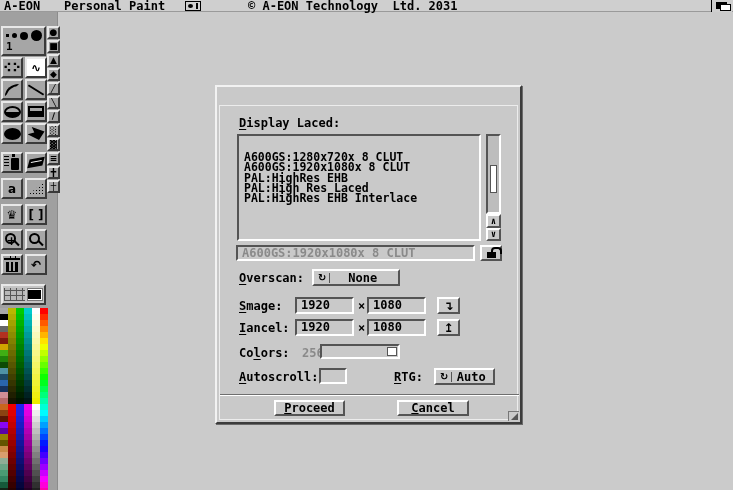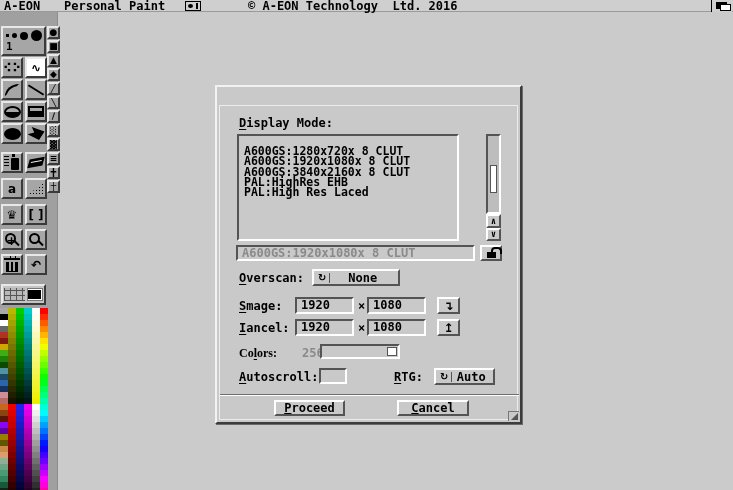--- a/index.html
+++ b/index.html
@@ -64,21 +64,21 @@
   .pal{width:8px;height:6px;}
   
   #dialog{position:absolute;left:215px;top:85px;width:307px;height:339px;background:#c9c9c9;border:2px solid;border-color:#f2f2f2 #3c3c3c #3c3c3c #f2f2f2;box-shadow:1px 1px 0 #6a6a6a;font-size:12px;}
   #dlg-titlebar{position:absolute;left:2px;top:2px;right:2px;height:16px;background:#8e8e8e;border-bottom:1px solid #5e5e5e;text-align:center;line-height:15px;color:#000;}
   #dlg-body-frame{position:absolute;left:2px;top:18px;right:2px;bottom:2px;border:1px solid #ececec;}
   .lbl{position:absolute;line-height:12px;white-space:pre;}
   .lbl u{text-underline-offset:2px;}
   .ghosted{color:#8a8a8a;}
   .sunken{border:2px solid;border-color:#545454 #fff #fff #545454;background:#c9c9c9;}
   .raisedg{border:2px solid;border-color:#fff #545454 #545454 #fff;background:#c9c9c9;}
-  #dm-list{position:absolute;left:20px;top:47px;width:222px;height:107px;padding:10px 0 0 5px;overflow:hidden;}
+  #dm-list{position:absolute;left:20px;top:47px;width:244px;height:107px;padding:16px 0 0 5px;overflow:hidden;}
   .lrow{height:10.3px;line-height:10.3px;font-size:11.5px;white-space:pre;}
   .sb-track{position:absolute;left:269px;top:47px;width:15px;height:80px;background:#bdbdbd;}
   .sb-thumb{position:absolute;left:2px;top:29px;width:7px;height:28px;background:#fff;border:1px solid #555;}
   .sb-btn{position:absolute;left:269px;width:15px;height:14px;display:flex;align-items:center;justify-content:center;font-size:9px;line-height:9px;}
   #mode-field{position:absolute;left:19px;top:158px;width:239px;height:16px;line-height:12px;padding:0 4px;white-space:pre;}
   #lock-btn{position:absolute;left:263px;top:158px;width:22px;height:16px;display:flex;align-items:center;justify-content:center;}
   .ic-lock{width:9px;height:6px;background:#000;position:relative;margin-top:4px;}
   .ic-lock::before{content:"";position:absolute;left:4px;top:-5px;width:7px;height:5px;border:2px solid #000;border-bottom:none;border-radius:4px 4px 0 0;}
   .cycle{position:absolute;display:flex;align-items:center;padding-left:4px;}
   .cycle .cyc-ic{font-family:"DejaVu Sans",sans-serif;font-size:10px;line-height:10px;border-right:1px solid #555;padding-right:3px;margin-right:3px;}
@@ -95,21 +95,21 @@
 </style>
 </head>
 <body>
 
 <div id="screen" style="background: rgb(203, 203, 203);">
 
   <div id="menubar">
     <span id="mb-app" class="mb">A-EON</span>
     <span id="mb-title" class="mb">Personal Paint</span>
     <span class="proj-icon"></span>
-    <span id="mb-copy" class="mb">© A-EON Technology  Ltd. 2016</span>
+    <span id="mb-copy" class="mb">© A-EON Technology  Ltd. 2031</span>
     <span class="depth-gadget"></span>
   </div>
 
   <div id="panel" style="background: rgb(160, 160, 160);">
     <div id="brushsize" class="tool">
       <span class="dotrow">
         <span class="dot d1"></span>
           <span class="dot d2"></span>
           <span class="dot d3"></span>
           <span class="dot d4"></span>
@@ -400,28 +400,28 @@
       <div class="tool" style="left: 47px; top: 168px; width: 13px; height: 13px;">
         <span class="glyph" style="font-size: 9px; line-height: 9px;">┼</span>
       </div>
     </div>
 
   <div style="position:absolute;left:59px;top:12px;right:0;bottom:0;"></div>
 
   <div id="dialog" style="background: rgb(201, 201, 201);">
     <div id="dlg-body-frame"></div>
 
-    <span class="lbl" style="left:22px;top:30px;"><span></span><u>D</u><span>isplay Mode:</span></span>
+    <span class="lbl" style="left:22px;top:30px;"><span></span><u>D</u><span>isplay Laced:</span></span>
 
     <div id="dm-list" class="sunken">
         <div class="lrow">A600GS:1280x720x 8 CLUT</div>
         <div class="lrow">A600GS:1920x1080x 8 CLUT</div>
-        <div class="lrow">A600GS:3840x2160x 8 CLUT</div>
         <div class="lrow">PAL:HighRes EHB</div>
         <div class="lrow">PAL:High Res Laced</div>
+        <div class="lrow">PAL:HighRes EHB Interlace</div>
       </div>
 
     <div class="sb-track sunken">
       <div class="sb-thumb"></div>
     </div>
     <div class="sb-btn raisedg" style="top:127px;">
         <span>∧</span>
       </div>
     <div class="sb-btn raisedg" style="top:141px;height:13px;">
         <span>∨</span>
@@ -447,21 +447,21 @@
       </div>
 
     <span class="lbl" style="left:22px;top:235px;"><span></span><u>I</u><span>ancel:</span></span>
     <div class="numfield sunken" style="left:78px;top:232px;width:59px;">1920</div>
     <span class="lbl" style="left:141px;top:235px;">×</span>
     <div class="numfield sunken" style="left:150px;top:232px;width:59px;">1080</div>
     <div class="copy-btn raisedg" style="left:220px;top:232px;">
         <span>↥</span>
       </div>
 
-    <span class="lbl" style="left:22px;top:260px;font-family:Liberation Serif, serif;"><span>Co</span><u>l</u><span>ors:</span></span>
+    <span class="lbl" style="left:22px;top:260px;"><span>Co</span><u>l</u><span>ors:</span></span>
     <span class="lbl ghosted" style="left:85px;top:260px;">256</span>
     <div id="colors-slider" class="sunken">
       <div id="colors-knob"></div>
     </div>
 
     <span class="lbl" style="left:22px;top:284px;"><span></span><u>A</u><span>utoscroll:</span></span>
     <div id="autoscroll-box" class="sunken"></div>
     <span class="lbl" style="left:177px;top:284px;"><span></span><u>R</u><span>TG:</span></span>
     <div class="cycle raisedg" style="left:217px;top:281px;width:61px;height:17px;">
       <span class="cyc-ic">↻</span>

